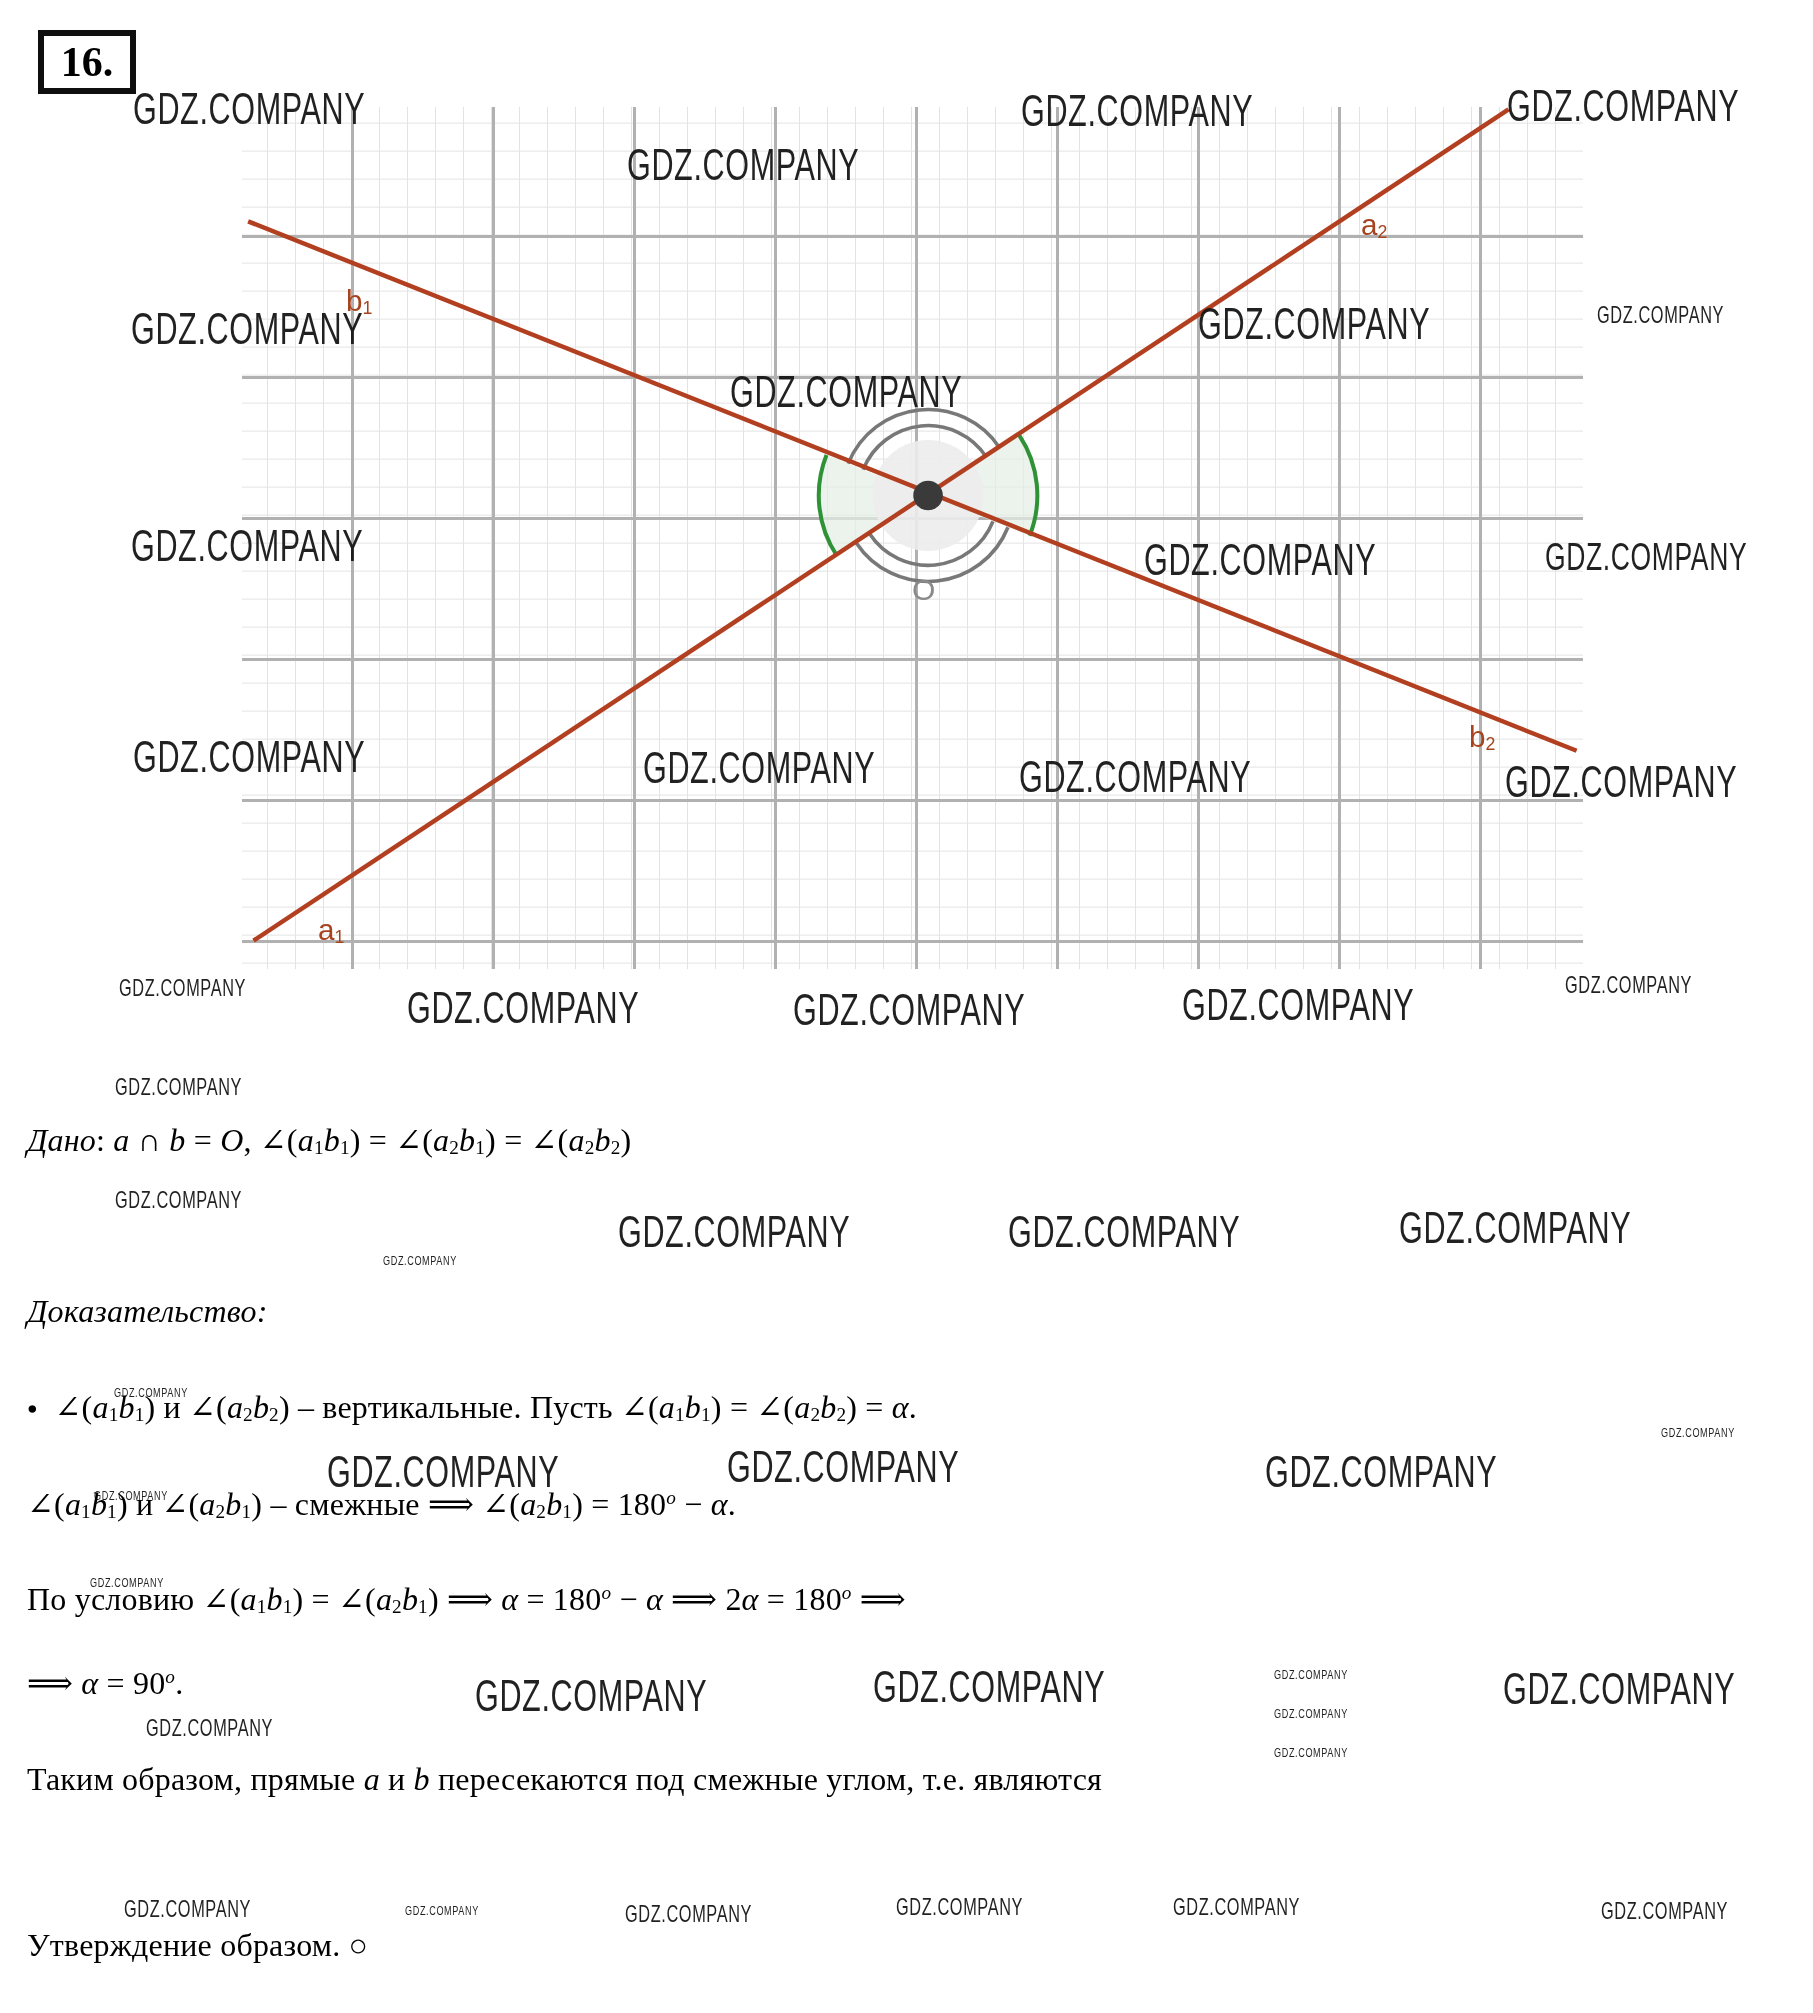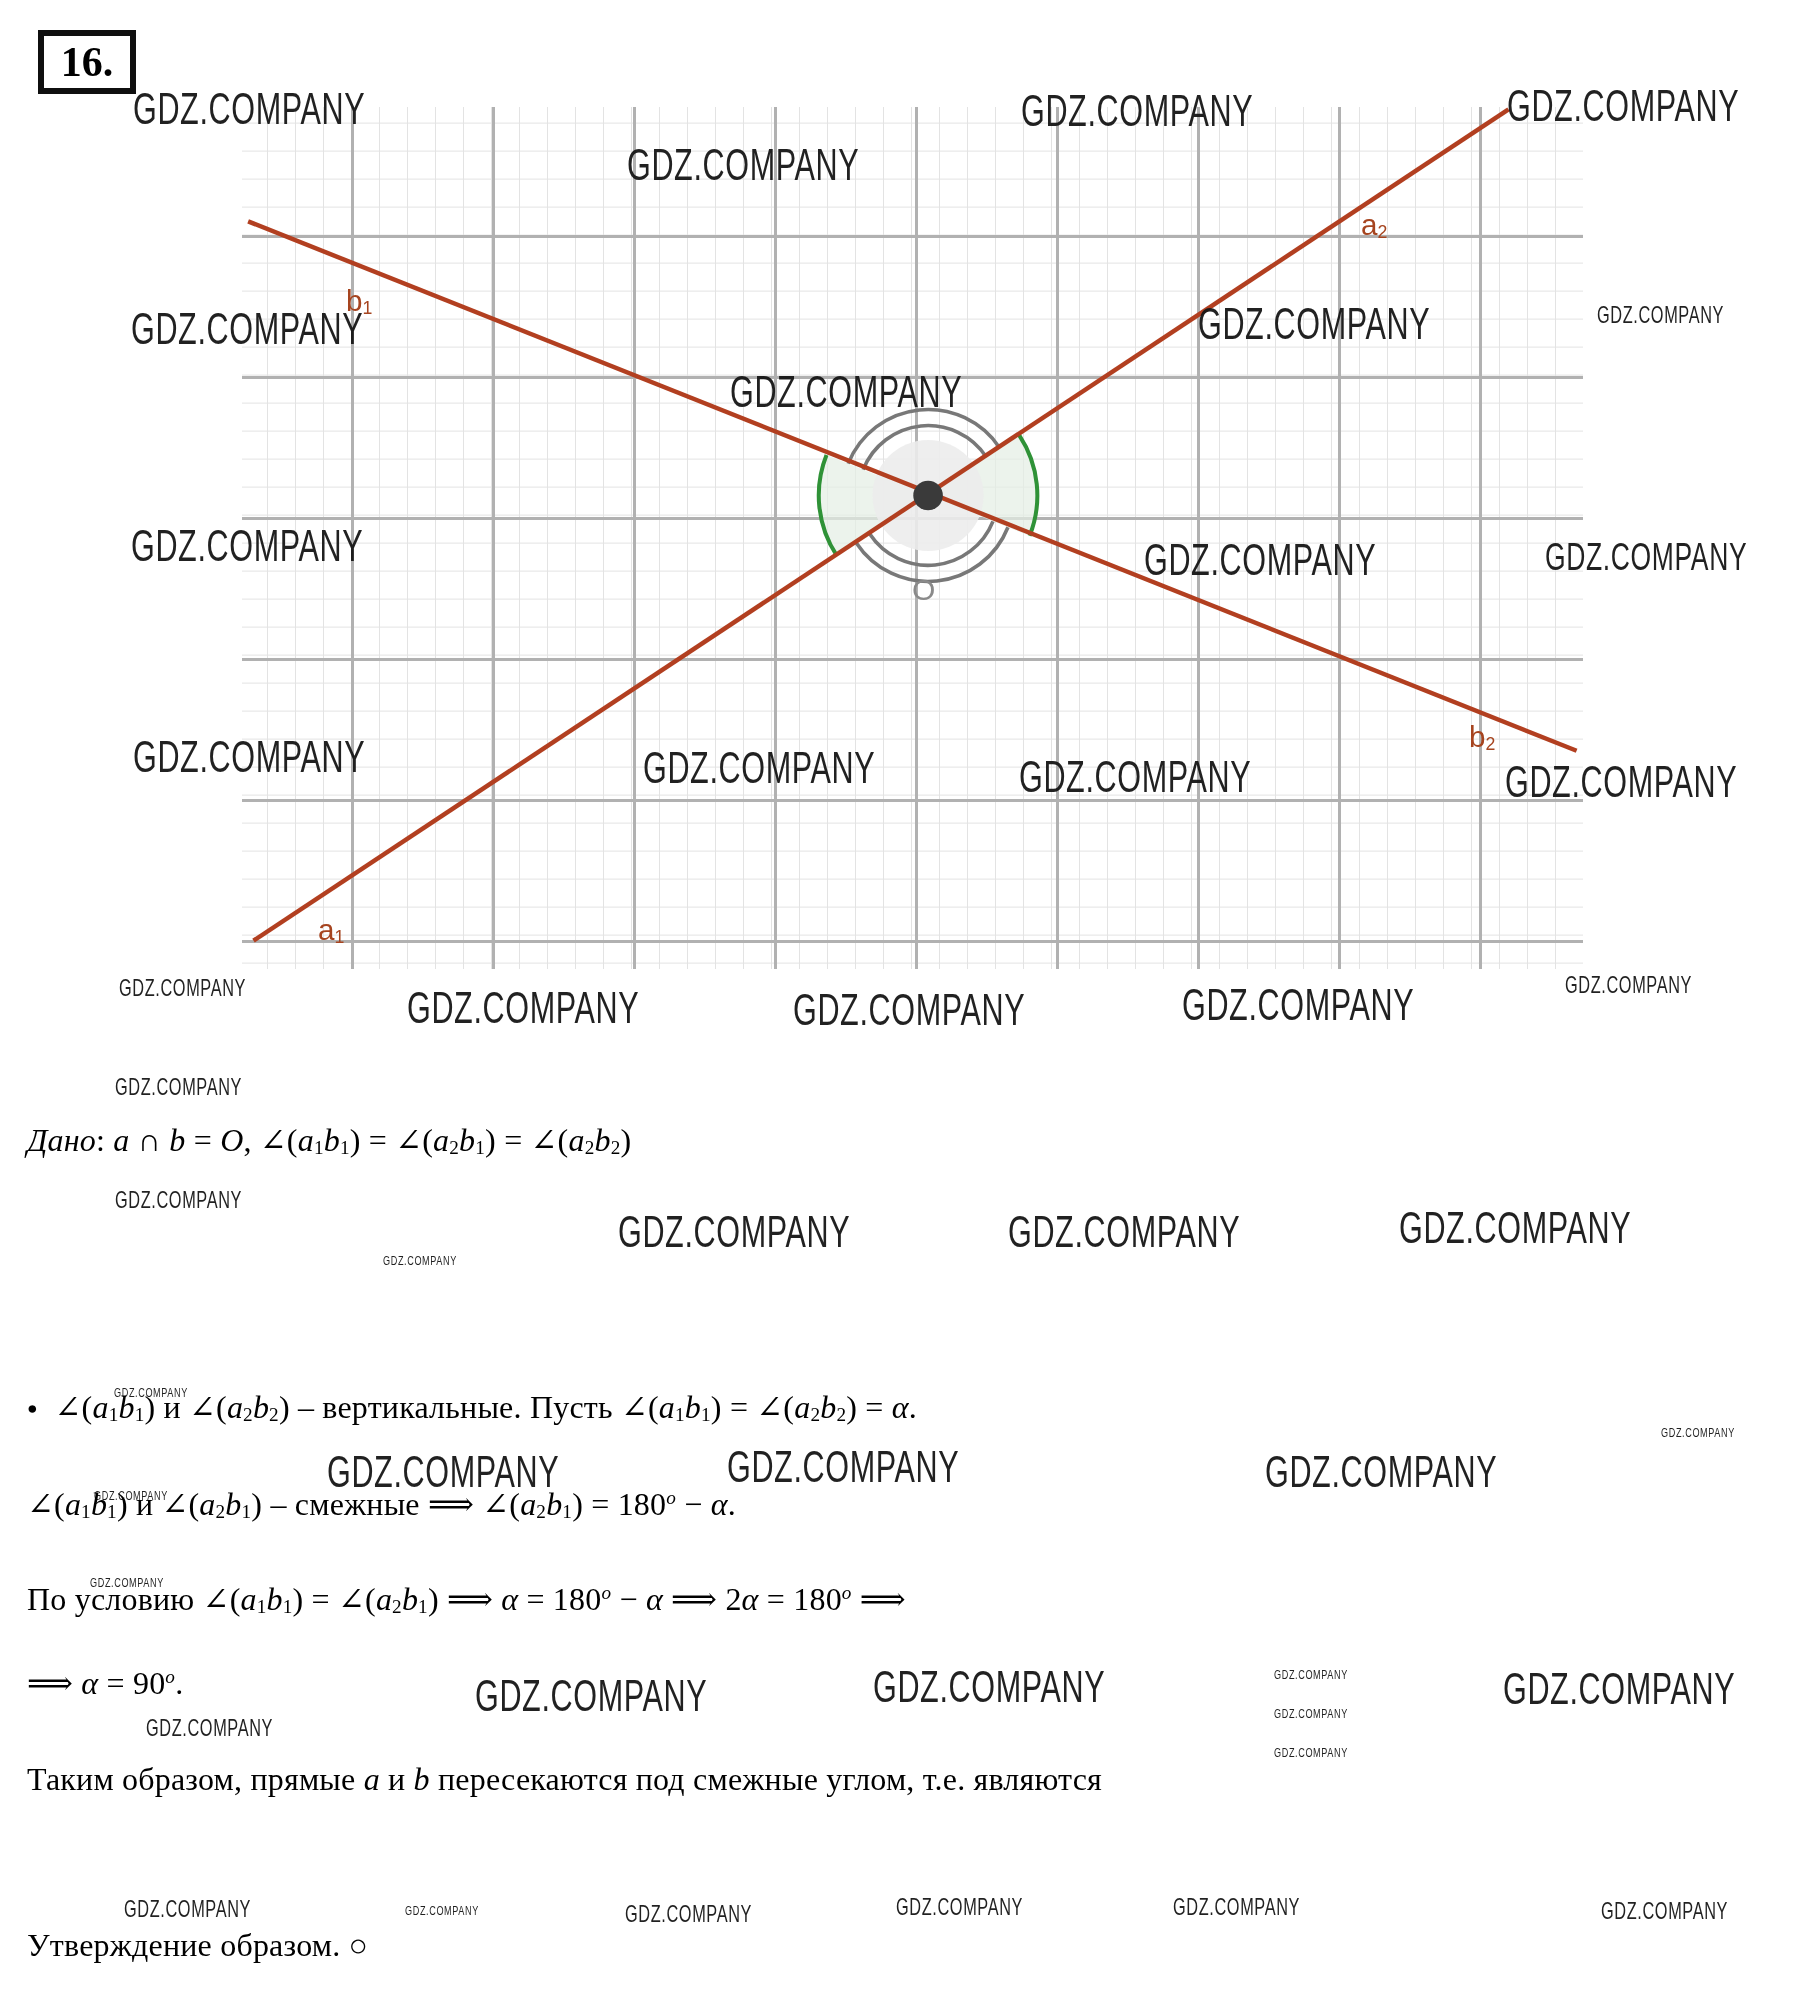--- a/index.html
+++ b/index.html
@@ -120,20 +120,21 @@
       <div class="wm wm-sm" style="left: 1601px; top: 1899px;">GDZ.COMPANY</div>
     </div>
 
   <div class="dlabel" style="left:346px;top:286px;"><span>b</span><span class="seg-sub">1</span></div>
   <div class="dlabel" style="left:1361px;top:210px;"><span>a</span><span class="seg-sub">2</span></div>
   <div class="dlabel" style="left:1469px;top:722px;"><span>b</span><span class="seg-sub">2</span></div>
   <div class="dlabel" style="left:318px;top:915px;"><span>a</span><span class="seg-sub">1</span></div>
   <div class="dlabel olabel" style="left:912px;top:575px;">O</div>
 
   <div class="tline" style="top:1121px;"><span class="seg-i">Дано</span><span>: </span><span class="seg-i">a</span><span> ∩ </span><span class="seg-i">b</span><span> = </span><span class="seg-i">O</span><span>,  ∠(</span><span class="seg-i">a</span><span class="seg-sub">1</span><span class="seg-i">b</span><span class="seg-sub">1</span><span>) = ∠(</span><span class="seg-i">a</span><span class="seg-sub">2</span><span class="seg-i">b</span><span class="seg-sub">1</span><span>) = ∠(</span><span class="seg-i">a</span><span class="seg-sub">2</span><span class="seg-i">b</span><span class="seg-sub">2</span><span>)</span></div>
+  <div class="tline" style="top:1293px;"><span class="seg-i">Доказательство:</span></div>
   <div class="tline" style="top:1388px;"><span class="seg-bullet">●</span><span>∠(</span><span class="seg-i">a</span><span class="seg-sub">1</span><span class="seg-i">b</span><span class="seg-sub">1</span><span>) и ∠(</span><span class="seg-i">a</span><span class="seg-sub">2</span><span class="seg-i">b</span><span class="seg-sub">2</span><span>) – вертикальные. Пусть ∠(</span><span class="seg-i">a</span><span class="seg-sub">1</span><span class="seg-i">b</span><span class="seg-sub">1</span><span>) = ∠(</span><span class="seg-i">a</span><span class="seg-sub">2</span><span class="seg-i">b</span><span class="seg-sub">2</span><span>) = </span><span class="seg-i">α</span><span>.</span></div>
   <div class="tline" style="top:1485px;"><span>∠(</span><span class="seg-i">a</span><span class="seg-sub">1</span><span class="seg-i">b</span><span class="seg-sub">1</span><span>) и ∠(</span><span class="seg-i">a</span><span class="seg-sub">2</span><span class="seg-i">b</span><span class="seg-sub">1</span><span>) – смежные ⟹ ∠(</span><span class="seg-i">a</span><span class="seg-sub">2</span><span class="seg-i">b</span><span class="seg-sub">1</span><span>) = 180</span><span class="seg-sup">o</span><span> − </span><span class="seg-i">α</span><span>.</span></div>
   <div class="tline" style="top:1580px;"><span>По условию ∠(</span><span class="seg-i">a</span><span class="seg-sub">1</span><span class="seg-i">b</span><span class="seg-sub">1</span><span>) = ∠(</span><span class="seg-i">a</span><span class="seg-sub">2</span><span class="seg-i">b</span><span class="seg-sub">1</span><span>)  ⟹ </span><span class="seg-i">α</span><span> = 180</span><span class="seg-sup">o</span><span> − </span><span class="seg-i">α</span><span> ⟹ 2</span><span class="seg-i">α</span><span> = 180</span><span class="seg-sup">o</span><span> ⟹</span></div>
   <div class="tline" style="top:1664px;text-align:right;"><span>⟹ </span><span class="seg-i">α</span><span> = 90</span><span class="seg-sup">o</span><span>.</span></div>
   <div class="tline" style="top:1761px;"><span>Таким образом, прямые </span><span class="seg-i">a</span><span> и </span><span class="seg-i">b</span><span> пересекаются под смежные углом, т.е. являются</span></div>
   <div class="tline" style="top:1927px;"><span>Утверждение образом. ○</span></div>
 
 </div>
 
 

